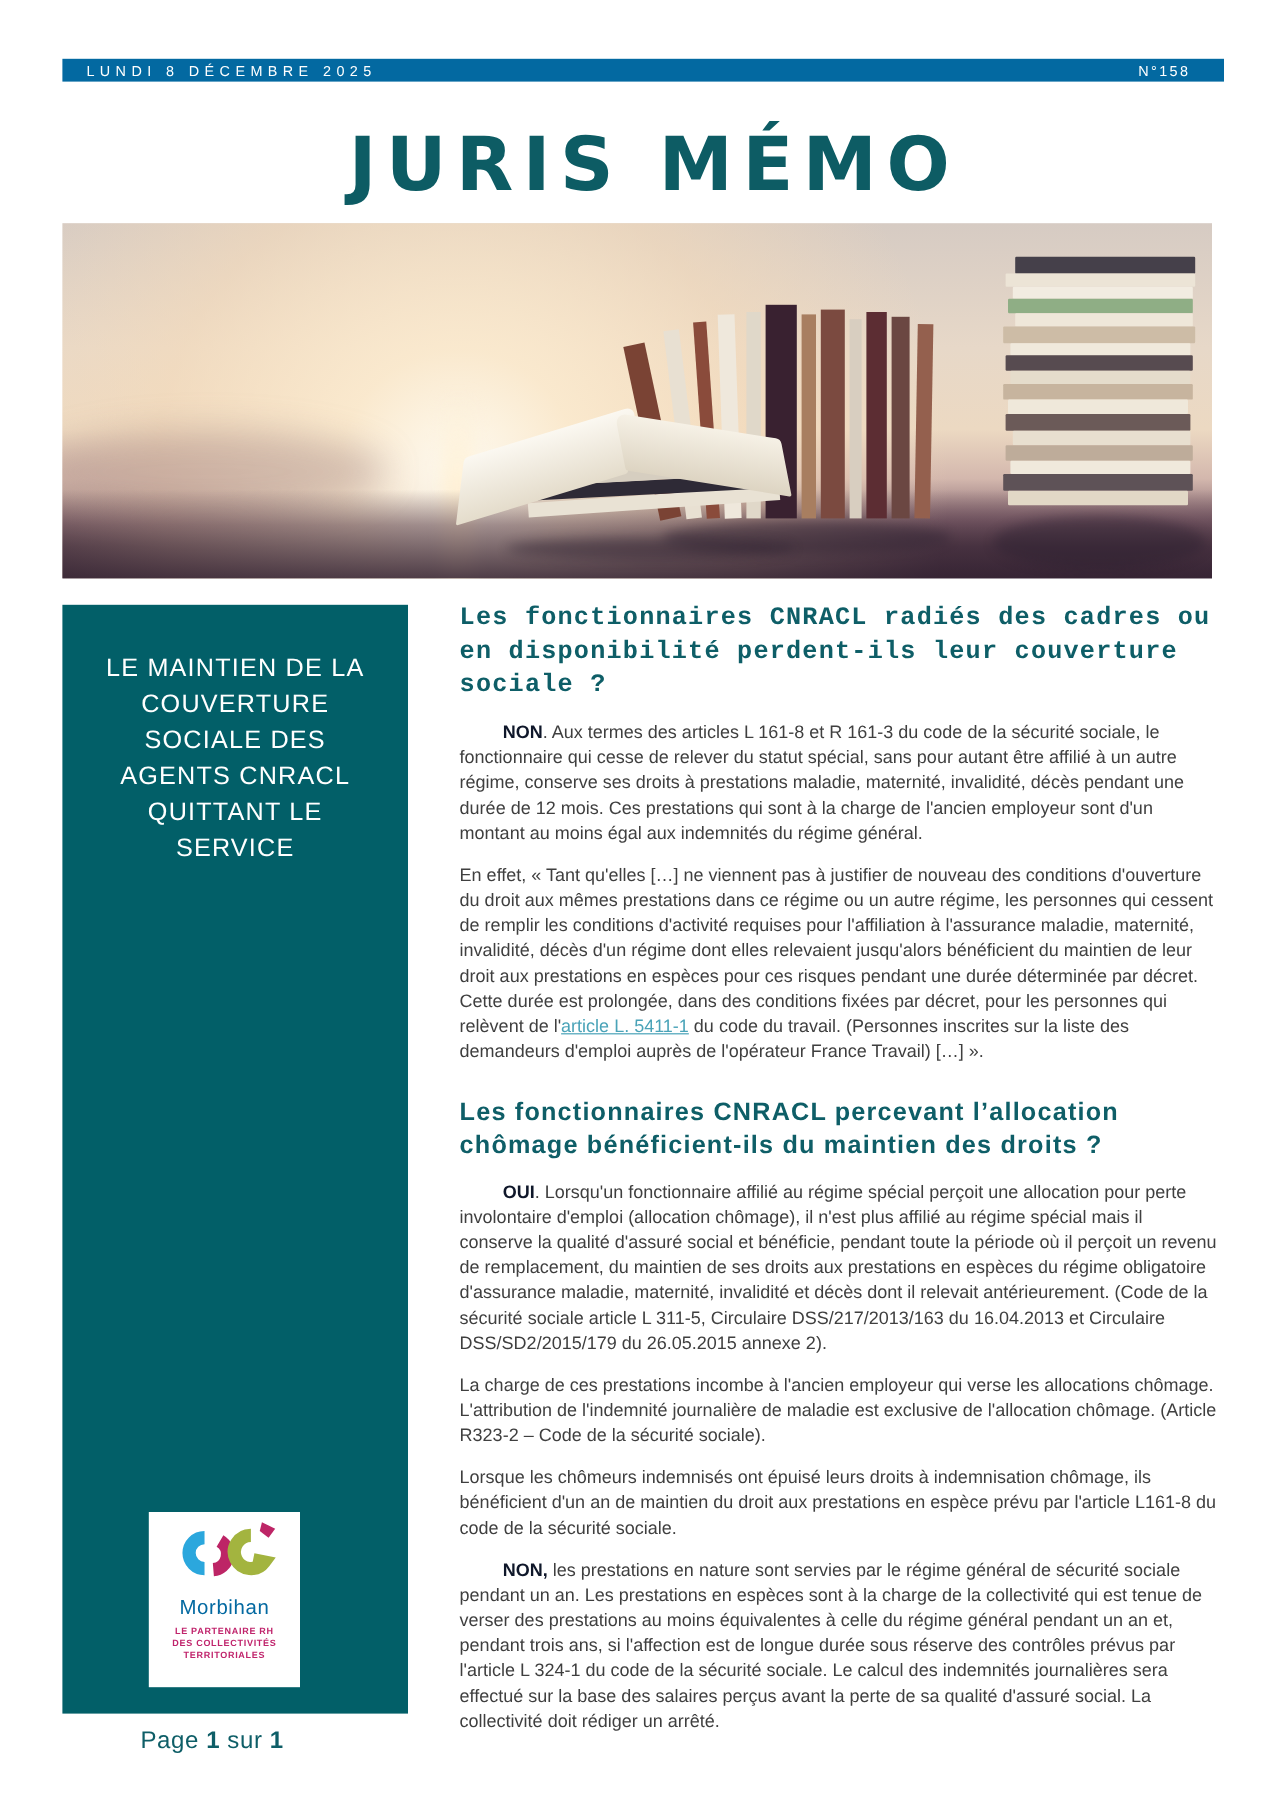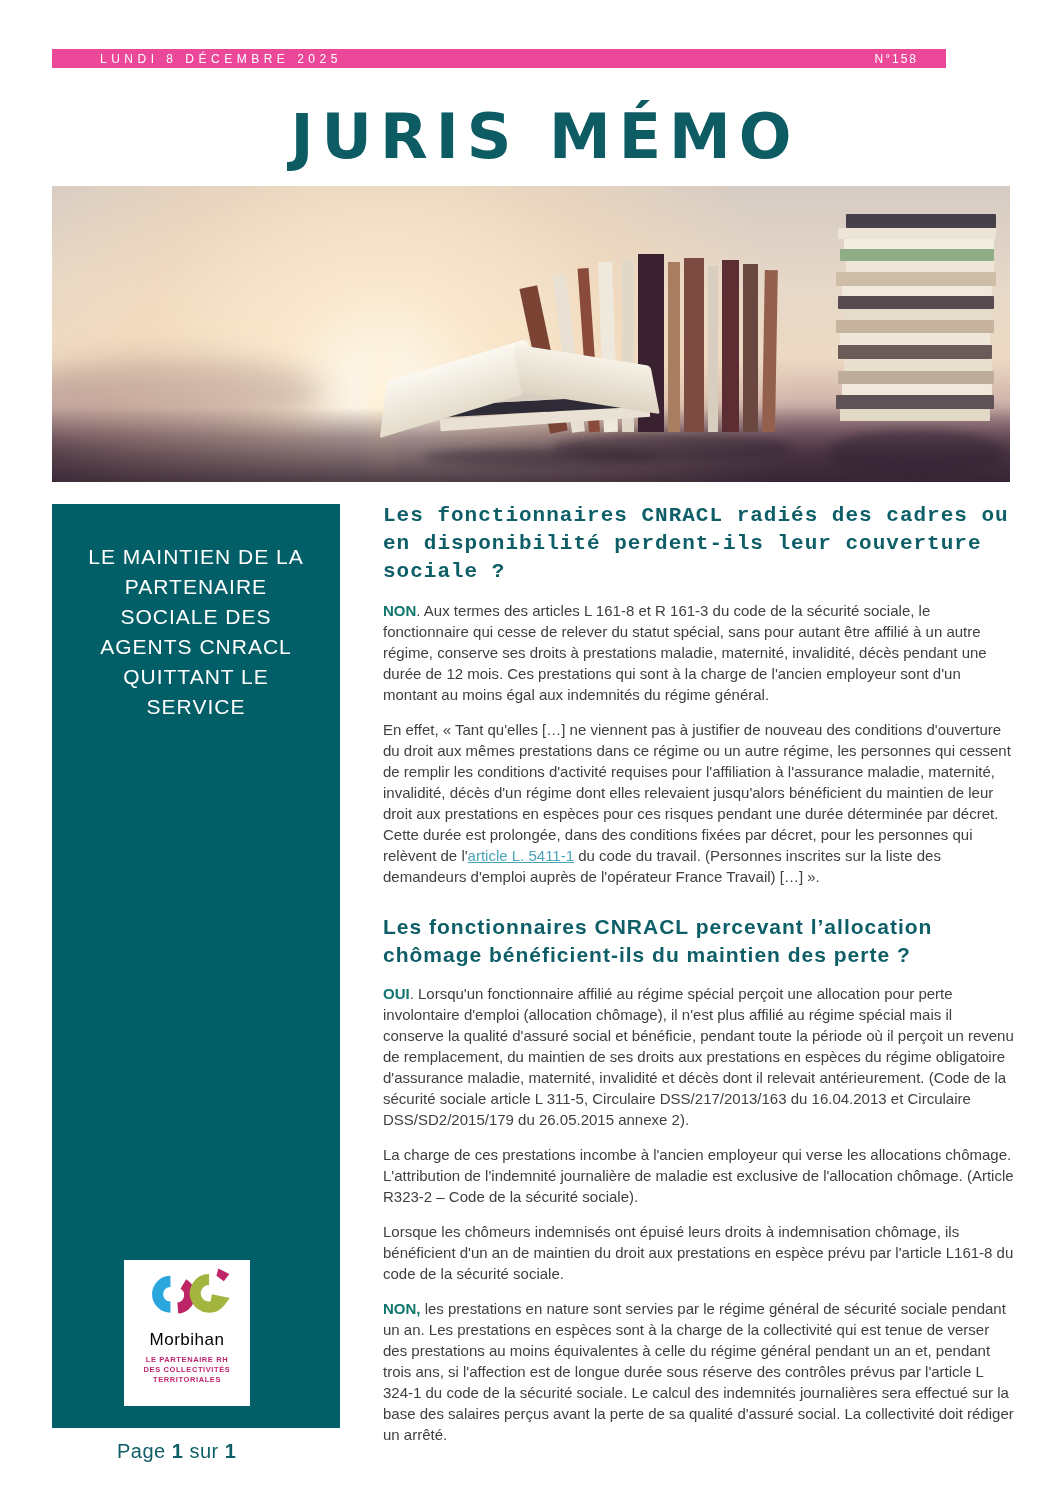--- a/index.html
+++ b/index.html
@@ -1,23 +1,23 @@
 <!DOCTYPE html>
 <html><head>
 <meta charset="utf-8">
 <style>
   html,body{margin:0;padding:0;}
   body{
     width:1058px;height:1497px;position:relative;background:#ffffff;
     font-family:"Liberation Sans", sans-serif;color:#3f3f3f;overflow:hidden;
   }
   .topbar{
-    position:absolute;left:52px;top:49px;width:894px;height:19px;background:#ec4899;
+    position:absolute;left:52px;top:49px;width:968px;height:19px;background:#0369a1;
     color:#fff;display:flex;justify-content:space-between;align-items:center;
-    padding:0 28px 0 48px;box-sizing:border-box;font-size:12px;
+    padding:0 28px 0 20px;box-sizing:border-box;font-size:12px;
   }
   .topbar .date{letter-spacing:4.5px;}
   .topbar .issue{letter-spacing:2px;}
   .title{
     position:absolute;left:0;top:84px;width:100%;text-align:center;margin:16px;
     color:#0d5c64;font-family:"DejaVu Sans", sans-serif;font-weight:bold;
     font-size:62px;letter-spacing:8px;
   }
   
   .hero{
@@ -53,32 +53,32 @@
     box-sizing:border-box;
   }
   .sidebar-title{
     margin:38px 26px 0 26px;color:#ffffff;text-align:center;
     font-size:21px;line-height:30px;letter-spacing:1px;font-weight:normal;
   }
   .logo-card{
     position:absolute;left:72px;top:756px;width:126px;height:146px;background:#ffffff;
     display:flex;flex-direction:column;align-items:center;box-sizing:border-box;padding-top:6px;
   }
-  .logo-region{color:#000000;font-size:17px;letter-spacing:.5px;margin-top:2px;}
+  .logo-region{color:#0369a1;font-size:17px;letter-spacing:.5px;margin-top:2px;}
   .logo-tagline{color:#c0246c;font-size:7.5px;font-weight:bold;letter-spacing:.6px;
     line-height:10px;text-align:center;margin-top:5px;}
   
   .main{position:absolute;left:383px;top:502px;width:632px;}
   .main h2{
     margin:26px 0 14px 0;color:#0e5e67;font-size:21px;line-height:28px;
     font-weight:bold;letter-spacing:1px;
   }
   .main h2:first-child{margin-top:0;font-family:Liberation Mono, monospace;}
   .main p{margin:0 0 14px 0;font-size:15px;line-height:21px;}
-  .main p b{color:#0f766e;}
+  .main p b{color:#0f172a;margin-left:36px;}
   a.textlink{color:#4aa3b8;text-decoration:underline;cursor:pointer;}
   .pagefoot{
     position:absolute;left:117px;top:1440px;color:#0e5e67;font-size:20px;letter-spacing:.5px;
   }
   .pagefoot b{font-weight:bold;}
 </style>
 </head>
 <body>
 
 <div class="page">
@@ -137,21 +137,21 @@
     <div class="openbook">
       <div style="position:absolute;left:52px;bottom:30px;width:210px;height:12px;background:#e9e2d4;transform:rotate(-4deg);"></div>
       <div style="position:absolute;left:60px;bottom:42px;width:190px;height:12px;background:#2e2a36;transform:rotate(-3deg);"></div>
       <div style="position:absolute;left:70px;bottom:54px;width:175px;height:10px;background:#d6cec0;transform:rotate(-3deg);"></div>
       <div style="position:absolute;left:-8px;bottom:40px;width:150px;height:52px;background:linear-gradient(180deg,#fbf8f1,#e4dccb);transform:rotate(-17deg) skewX(-24deg);border-radius:4px 10px 2px 2px;"></div>
       <div style="position:absolute;left:128px;bottom:52px;width:140px;height:46px;background:linear-gradient(180deg,#f6f1e6,#ddd4c2);transform:rotate(9deg) skewX(20deg);border-radius:10px 4px 2px 2px;"></div>
     </div>
   </div>
 
   <aside class="sidebar">
-    <h3 class="sidebar-title">LE MAINTIEN DE LA PARTENAIRE SOCIALE DES AGENTS CNRACL QUITTANT LE SERVICE</h3>
+    <h3 class="sidebar-title">LE MAINTIEN DE LA COUVERTURE SOCIALE DES AGENTS CNRACL QUITTANT LE SERVICE</h3>
 
     <div class="logo-card">
       <svg width="92" height="62" viewBox="0 0 100 66" role="img" aria-label="CDG">
         <path d="M 32 16 A 14 14 0 1 0 32 44" fill="none" stroke="#2ba7dd" stroke-width="12"></path>
         <path d="M 40 45 A 14 14 0 0 0 46 19" fill="none" stroke="#bd2566" stroke-width="12"></path>
         <path d="M 74 14 A 15 15 0 1 0 86 38 L 76 36" fill="none" stroke="#a3b43f" stroke-width="12"></path>
         <path d="M 84 2 L 96 8 L 90 16 L 82 10 Z" fill="#bd2566"></path>
       </svg>
       <div class="logo-region">Morbihan</div>
       <div class="logo-tagline">
@@ -161,21 +161,21 @@
       </div>
     </div>
   </aside>
 
   <main class="main">
 
     <h2>Les fonctionnaires CNRACL radiés des cadres ou en disponibilité perdent-ils leur couverture sociale ?</h2>
     <p><b>NON</b><span>. Aux termes des articles L 161-8 et R 161-3 du code de la sécurité sociale, le fonctionnaire qui cesse de relever du statut spécial, sans pour autant être affilié à un autre régime, conserve ses droits à prestations maladie, maternité, invalidité, décès pendant une durée de 12 mois. Ces prestations qui sont à la charge de l'ancien employeur sont d'un montant au moins égal aux indemnités du régime général.</span></p>
     <p><span>En effet, « Tant qu'elles […] ne viennent pas à justifier de nouveau des conditions d'ouverture du droit aux mêmes prestations dans ce régime ou un autre régime, les personnes qui cessent de remplir les conditions d'activité requises pour l'affiliation à l'assurance maladie, maternité, invalidité, décès d'un régime dont elles relevaient jusqu'alors bénéficient du maintien de leur droit aux prestations en espèces pour ces risques pendant une durée déterminée par décret. Cette durée est prolongée, dans des conditions fixées par décret, pour les personnes qui relèvent de l'</span><a class="textlink">article L. 5411-1</a><span> du code du travail.  (Personnes inscrites sur la liste des demandeurs d'emploi auprès de l'opérateur France Travail) […] ».</span></p>
 
-    <h2>Les fonctionnaires CNRACL percevant l’allocation chômage bénéficient-ils du maintien des perte ?</h2>
+    <h2>Les fonctionnaires CNRACL percevant l’allocation chômage bénéficient-ils du maintien des droits ?</h2>
     <p><b>OUI</b><span>. Lorsqu'un fonctionnaire affilié au régime spécial perçoit une allocation pour perte involontaire d'emploi (allocation chômage), il n'est plus affilié au régime spécial mais il conserve la qualité d'assuré social et bénéficie, pendant toute la période où il perçoit un revenu de remplacement, du maintien de ses droits aux prestations en espèces du régime obligatoire d'assurance maladie, maternité, invalidité et décès dont il relevait antérieurement. (Code de la sécurité sociale article L 311-5, Circulaire DSS/217/2013/163 du 16.04.2013 et Circulaire DSS/SD2/2015/179 du 26.05.2015 annexe 2).</span></p>
     <p><span>La charge de ces prestations incombe à l'ancien employeur qui verse les allocations chômage. L'attribution de l'indemnité journalière de maladie est exclusive de l'allocation chômage. (Article R323-2 – Code de la sécurité sociale).</span></p>
     <p><span>Lorsque les chômeurs indemnisés ont épuisé leurs droits à indemnisation chômage, ils bénéficient d'un an de maintien du droit aux prestations en espèce prévu par l'article L161-8 du code de la sécurité sociale.</span></p>
 
     <p><b>NON,</b><span> les prestations en nature sont servies par le régime général de sécurité sociale pendant un an. Les prestations en espèces sont à la charge de la collectivité qui est tenue de verser des prestations au moins équivalentes à celle du régime général pendant un an et, pendant trois ans, si l'affection est de longue durée sous réserve des contrôles prévus par l'article L 324-1 du code de la sécurité sociale. Le calcul des indemnités journalières sera effectué sur la base des salaires perçus avant la perte de sa qualité d'assuré social. La collectivité doit rédiger un arrêté.</span></p>
 
   </main>
 
   <div class="pagefoot">
     <span>Page</span>

